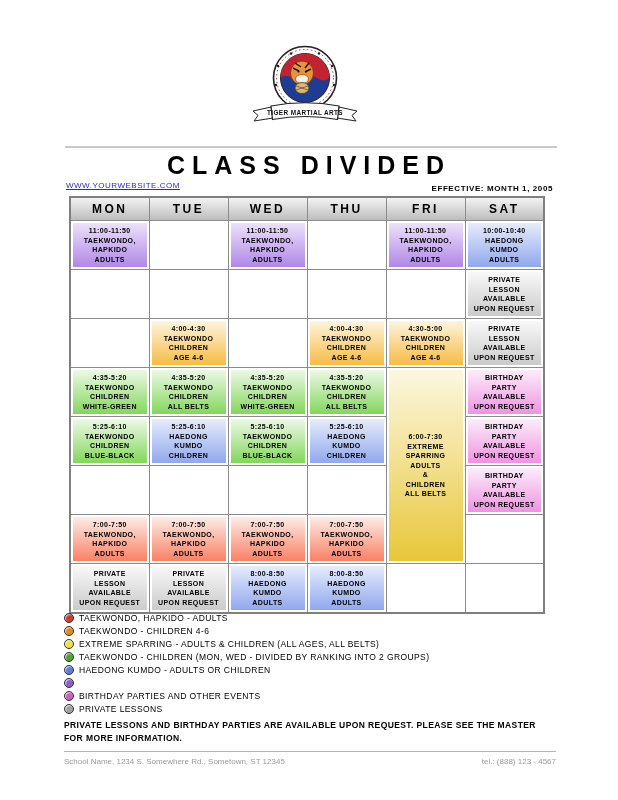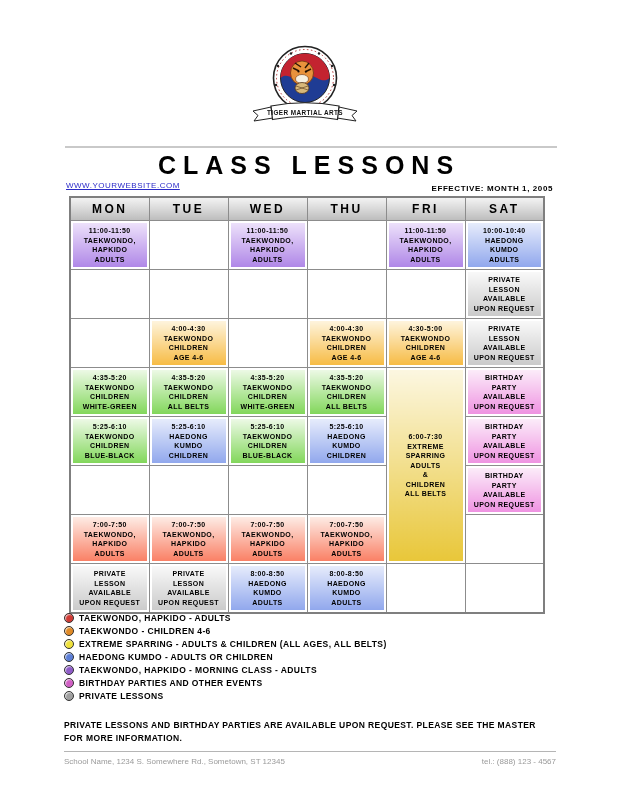--- a/index.html
+++ b/index.html
@@ -22,21 +22,21 @@
                  border:1px solid #8c8c8c;font-size:12px;font-weight:bold;letter-spacing:2.5px;}
   table.sched td{height:48px;border:1px solid #8c8c8c;text-align:center;vertical-align:middle;
                  font-size:7px;font-weight:bold;letter-spacing:.4px;line-height:9.5px;padding:0;}
   table.sched td.colored{box-shadow:inset 0 0 0 2px #fff;}
 
   
   .legend{position:absolute;left:64px;top:611px;}
   .legend-item{display:flex;align-items:center;height:13px;}
   .legend-dot{width:8px;height:8px;border-radius:50%;border:1px solid #333;margin-right:5px;
               flex:0 0 auto;box-shadow:inset 1px 1px 1px rgba(255,255,255,.7);}
-  .legend-label{font-size:8.5px;font-weight:bold;letter-spacing:.4px;}
+  .legend-label{font-size:8.5px;font-weight:normal;letter-spacing:.4px;}
 
   .note{position:absolute;left:64px;top:719px;width:492px;font-size:8.5px;font-weight:bold;
         letter-spacing:.4px;line-height:13px;}
   .bottom-rule{position:absolute;left:64px;top:751px;width:492px;height:1px;background:#b5b5b5;}
   .footer{position:absolute;left:64px;top:757px;width:492px;display:flex;
           justify-content:space-between;font-size:8px;color:#9a9a9a;}
 </style>
 </head>
 <body>
 
@@ -72,21 +72,21 @@
     <g>
       <path d="M26,63 L8,67 L13,71.5 L9,77 L28,74 Z" fill="#fff" stroke="#222" stroke-width="1"></path>
       <path d="M94,63 L112,67 L107,71.5 L111,77 L92,74 Z" fill="#fff" stroke="#222" stroke-width="1"></path>
       <path d="M26,62 Q60,55.5 94,62 L92.5,75.5 Q60,69.5 27.5,75.5 Z" fill="#fff" stroke="#222" stroke-width="1.2"></path>
       <text x="60" y="70.5" text-anchor="middle" font-size="6.4" font-weight="bold" font-family="Liberation Sans, sans-serif" fill="#111" letter-spacing="0.4">TIGER MARTIAL ARTS</text>
     </g>
   </svg>
 
   <div class="top-rule"></div>
 
-  <div class="page-title">CLASS LESSONS</div>
+  <div class="page-title">CLASS DIVIDED</div>
   <a class="website" href="#">WWW.YOURWEBSITE.COM</a>
   <div class="effective">EFFECTIVE: MONTH 1, 2005</div>
 
   <table class="sched">
     <thead>
         <tr>
           <th>MON</th>
           <th>TUE</th>
           <th>WED</th>
           <th>THU</th>
@@ -314,26 +314,29 @@
       </div>
       <div class="legend-item">
         <span class="legend-dot" style="background: rgb(224, 138, 38);"></span>
         <span class="legend-label">TAEKWONDO - CHILDREN 4-6</span>
       </div>
       <div class="legend-item">
         <span class="legend-dot" style="background: rgb(239, 225, 58);"></span>
         <span class="legend-label">EXTREME SPARRING - ADULTS &amp; CHILDREN (ALL AGES, ALL BELTS)</span>
       </div>
       <div class="legend-item">
+        <span class="legend-dot" style="background: rgb(78, 162, 56);"></span>
+        <span class="legend-label">TAEKWONDO - CHILDREN (MON, WED - DIVIDED BY RANKING INTO 2 GROUPS)</span>
+      </div>
+      <div class="legend-item">
         <span class="legend-dot" style="background: rgb(91, 126, 214);"></span>
         <span class="legend-label">HAEDONG KUMDO - ADULTS OR CHILDREN</span>
       </div>
       <div class="legend-item">
         <span class="legend-dot" style="background: rgb(143, 92, 200);"></span>
-        <span class="legend-label">TAEKWONDO, HAPKIDO - MORNING CLASS - ADULTS</span>
       </div>
       <div class="legend-item">
         <span class="legend-dot" style="background: rgb(208, 95, 196);"></span>
         <span class="legend-label">BIRTHDAY PARTIES AND OTHER EVENTS</span>
       </div>
       <div class="legend-item">
         <span class="legend-dot" style="background: rgb(160, 160, 160);"></span>
         <span class="legend-label">PRIVATE LESSONS</span>
       </div>
     </div>

